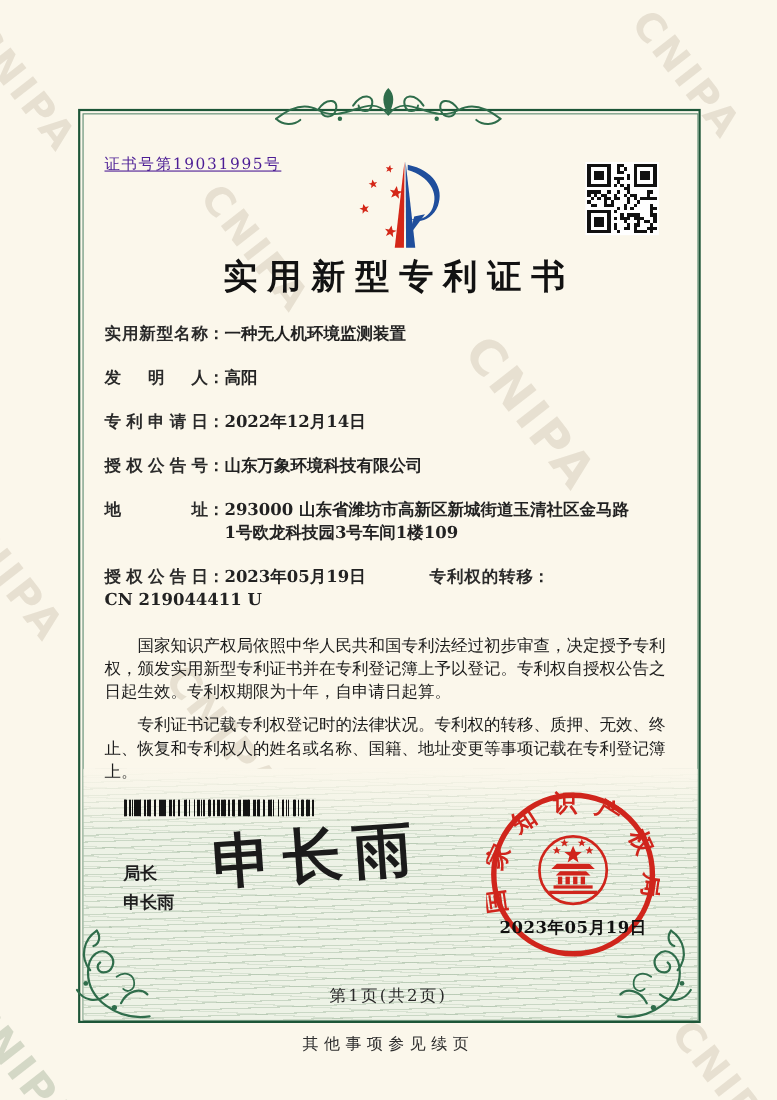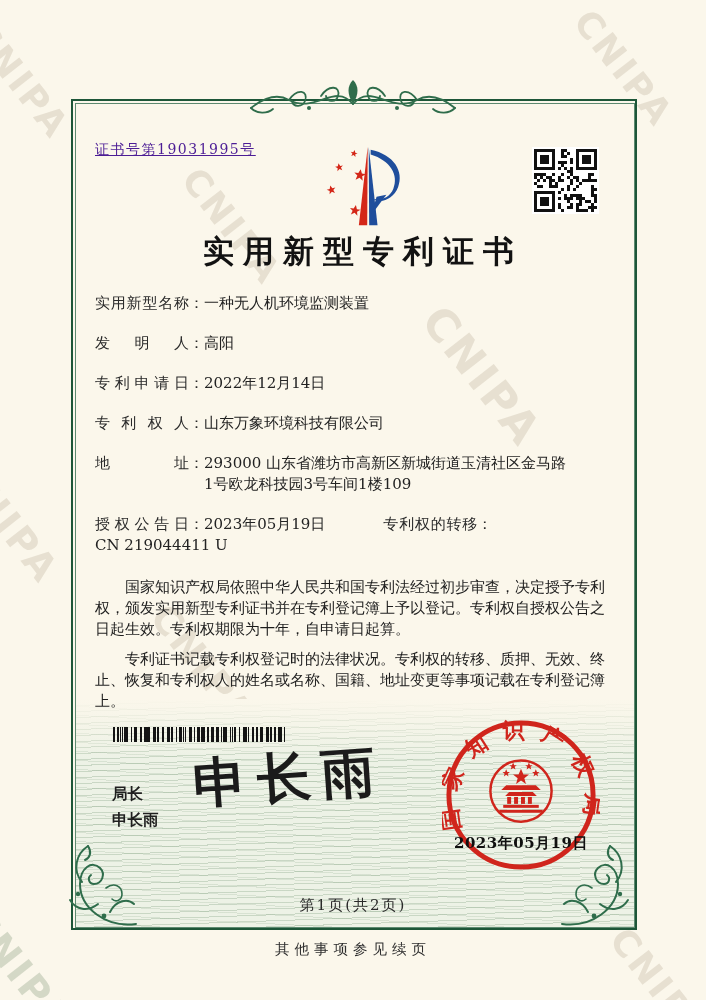--- a/index.html
+++ b/index.html
@@ -25,21 +25,21 @@
   .wavy-fade{position:absolute;left:0;right:0;top:0;height:60px;
         background:linear-gradient(#fbf7eb, rgba(251,247,235,0));}
 
   
   .cert-no{left:95px;top:141px;font-size:14px;letter-spacing:1.5px;color:#4c1d95;text-decoration:underline;}
   .title{left:0;right:0;top:231px;text-align:center;font-size:31px;font-weight:700;
          letter-spacing:9px;color:#121212;margin-left:20px;}
 
   
   .fields{left:95px;top:293px;width:528px;font-size:15px;}
-  .row{margin-bottom:19px;line-height:21px;}
+  .row{margin-bottom:19px;line-height:21px;font-weight:bold;}
   .lbl{display:inline-block;width:94px;text-align:justify;text-align-last:justify;
        vertical-align:top;color:#2a2a2a;}
   .colon{vertical-align:top;}
   .val{display:inline-block;vertical-align:top;max-width:382px;color:#222;}
   .pair2{margin-left:58px;}
 
   
   .bodytext{left:95px;top:577px;width:520px;font-size:15px;line-height:21px;color:#1c1c1c;}
   .bodytext p{margin:0 0 9px 0;text-indent:2em;}
 
@@ -276,21 +276,21 @@
   <div class="row">
     <span class="lbl">实用新型名称</span><span class="colon">：</span><span class="val">一种无人机环境监测装置</span>
   </div>
   <div class="row">
     <span class="lbl">发明人</span><span class="colon">：</span><span class="val">高阳</span>
   </div>
   <div class="row">
     <span class="lbl">专利申请日</span><span class="colon">：</span><span class="val">2022年12月14日</span>
   </div>
   <div class="row">
-    <span class="lbl">专利权人</span><span class="colon">：</span><span class="val">山东万象环境科技有限公司</span>
+    <span class="lbl">授权公告号</span><span class="colon">：</span><span class="val">山东万象环境科技有限公司</span>
   </div>
   <div class="row">
     <span class="lbl">地址</span><span class="colon">：</span><span class="val" style="max-width:368px;">293000 山东省潍坊市高新区新城街道玉清社区金马路1号欧龙科技园3号车间1楼109</span>
   </div>
   <div class="row">
     <span><span class="lbl">授权公告日</span><span class="colon">：</span><span class="val">2023年05月19日</span></span><span class="pair2"><span class="lbl">专利权的转移</span><span class="colon">：</span><span class="val">CN 219044411 U</span></span>
   </div>
 </div>
 
 <div class="abs bodytext">

